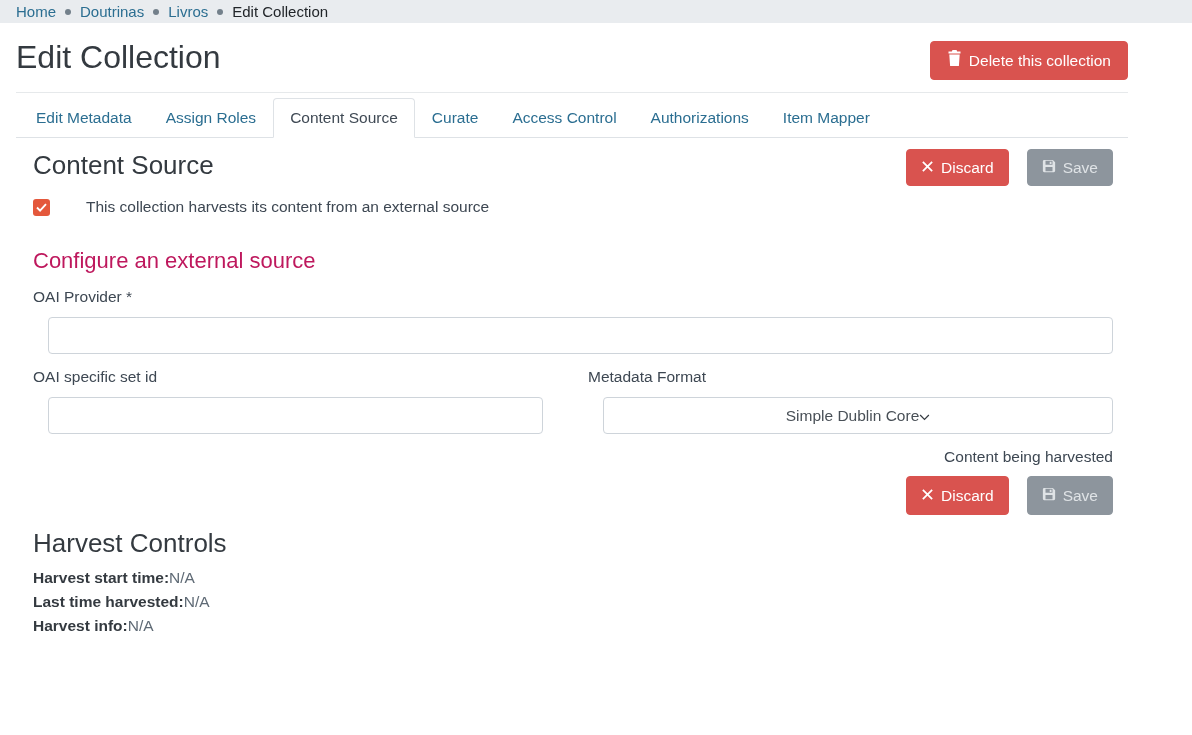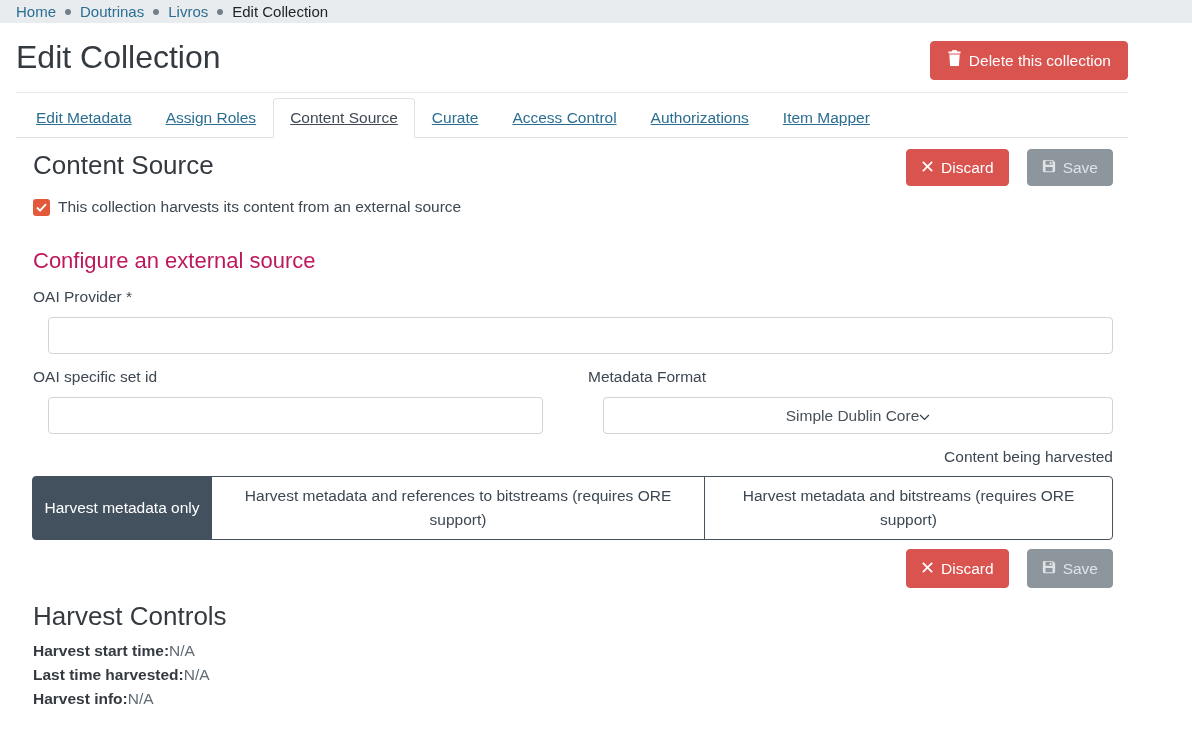--- a/index.html
+++ b/index.html
@@ -23,35 +23,35 @@
          font-family: inherit; font-size: 15.5px; padding: 8px 14px; cursor: pointer; line-height: 21px; }
   .btn-danger { background: #d9534f; border-color: #d9534f; color: #fff; margin-left: 25px; }
   .btn-delete { padding: 8px 16px; margin-top: 3px; }
   .btn-gray-disabled { background: #8d959d; border-color: #8d959d; color: #dfe3e6; cursor: default; }
 
   .title-rule { border: none; border-top: 1px solid #e6e9eb; margin-top: 12px; }
 
   
   .tabs { display: flex; list-style: none; border-bottom: 1px solid #dee2e6; margin-top: 5px; padding-left: 3px; }
   .tab { padding: 10px 16px; font-size: 15.5px; color: #2b6e91; cursor: pointer; border: 1px solid transparent;
-         border-radius: 4px 4px 0 0; margin-bottom: -1px; text-decoration: underline; }
+         border-radius: 4px 4px 0 0; margin-bottom: -1px; }
   .tab.active { color: #3f4954; background: #fff; border-color: #dee2e6 #dee2e6 #fff; cursor: default; }
 
   
   .section { padding: 0 15px 0 17px; }
   .section-head-row { display: flex; justify-content: space-between; align-items: flex-start; margin-top: 11px; }
   h2.sec-title { font-size: 26px; font-weight: 500; color: #343a40; line-height: 32px; }
   .action-btns { display: flex; gap: 18px; }
   .action-btns .btn { padding: 7px 14px; }
 
   
   .check-row { display: flex; align-items: center; gap: 8px; margin-top: 12px; }
   .checkbox { width: 17px; height: 17px; border-radius: 3px; background: #e4583c; display: inline-flex;
               align-items: center; justify-content: center; cursor: pointer; flex: 0 0 auto; }
-  .check-label { color: #3d4752; cursor: pointer; }
+  .check-label { color: #3d4752; cursor: pointer; margin-left: 28px; }
 
   h3.sub-title { font-size: 22px; font-weight: 500; color: #be185d; margin-top: 31px; line-height: 27px; }
 
   .form-label { display: block; color: #3d4752; margin-top: 14px; margin-bottom: 11px; }
   .form-indent { padding-left: 15px; }
   .text-input { width: 100%; height: 37px; border: 1px solid #ced4da; border-radius: 4px; padding: 6px 12px;
                 font-family: inherit; font-size: 15.5px; color: #495057; background: #fff; }
   .two-col { display: flex; }
   .col-left { width: 495px; }
   .col-right { margin-left: 60px; flex: 1; }
@@ -177,25 +177,20 @@
                   <path d="M1 1.2l5 5 5-5" stroke="#343a40" stroke-width="1.4" fill="none"></path>
                 </svg>
             </span>
           </div>
         </div>
       </div>
 
       <label class="form-label" style="margin-left:-15px; margin-bottom:10px;text-align:right;">Content being harvested</label>
     </div>
 
-    <div class="seg-group" role="group">
-      <button class="seg seg-1 active">Harvest metadata only</button>
-      <button class="seg seg-2">Harvest metadata and references to bitstreams (requires ORE support)</button>
-      <button class="seg seg-3">Harvest metadata and bitstreams (requires ORE support)</button>
-    </div>
 
     <div class="save-row">
       <button class="btn btn-danger">
         <span class="icon-svg">
           <svg width="13" height="13" viewBox="0 0 14 14">
               <path stroke="#fff" stroke-width="1.9" fill="none" d="M2 2l10 10M12 2L2 12"></path>
             </svg>
         </span>
         <span>Discard</span>
       </button>

